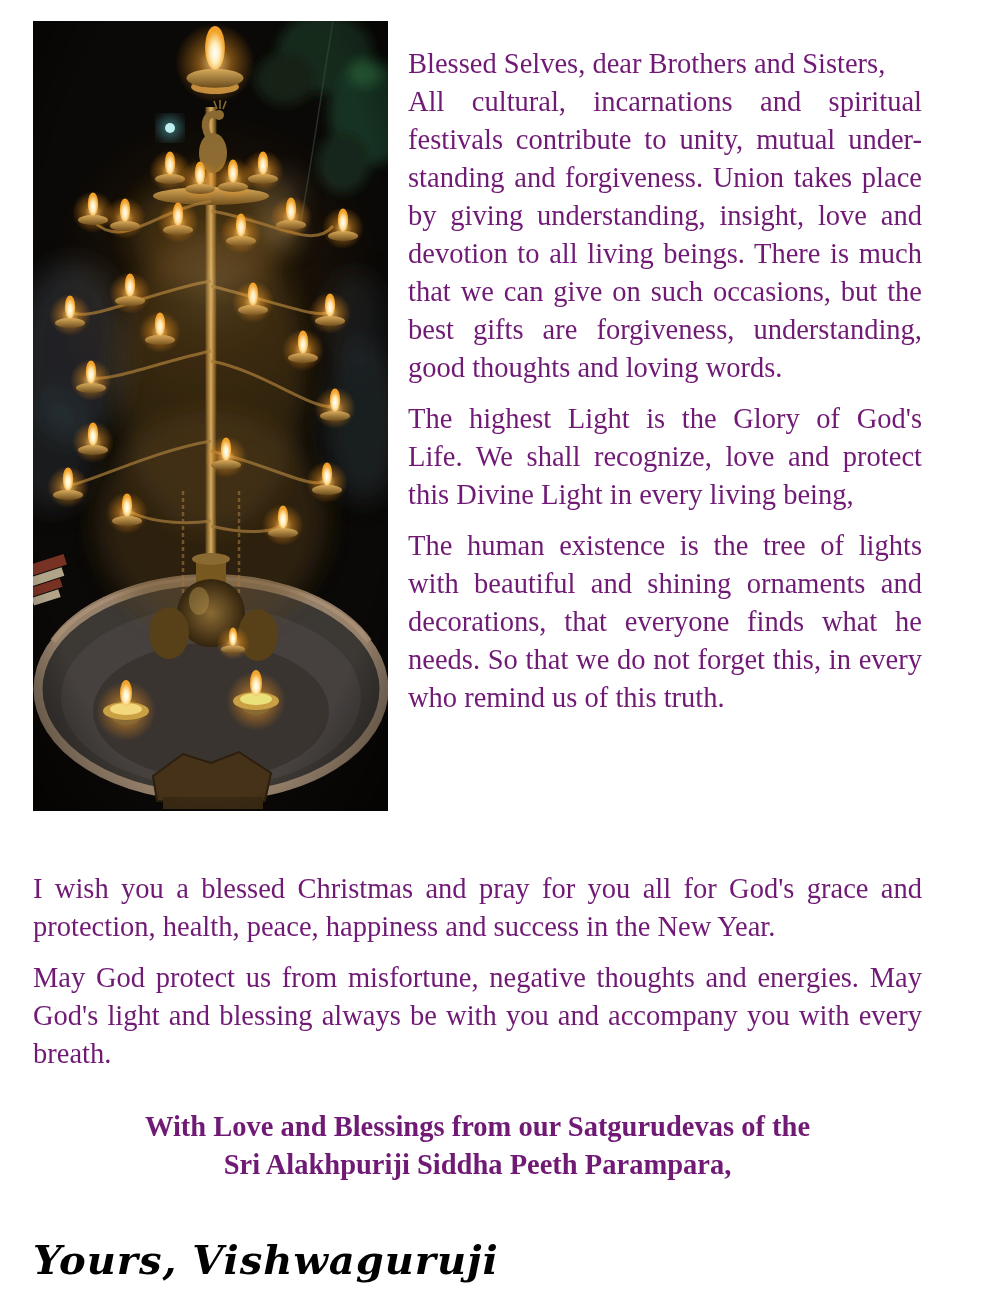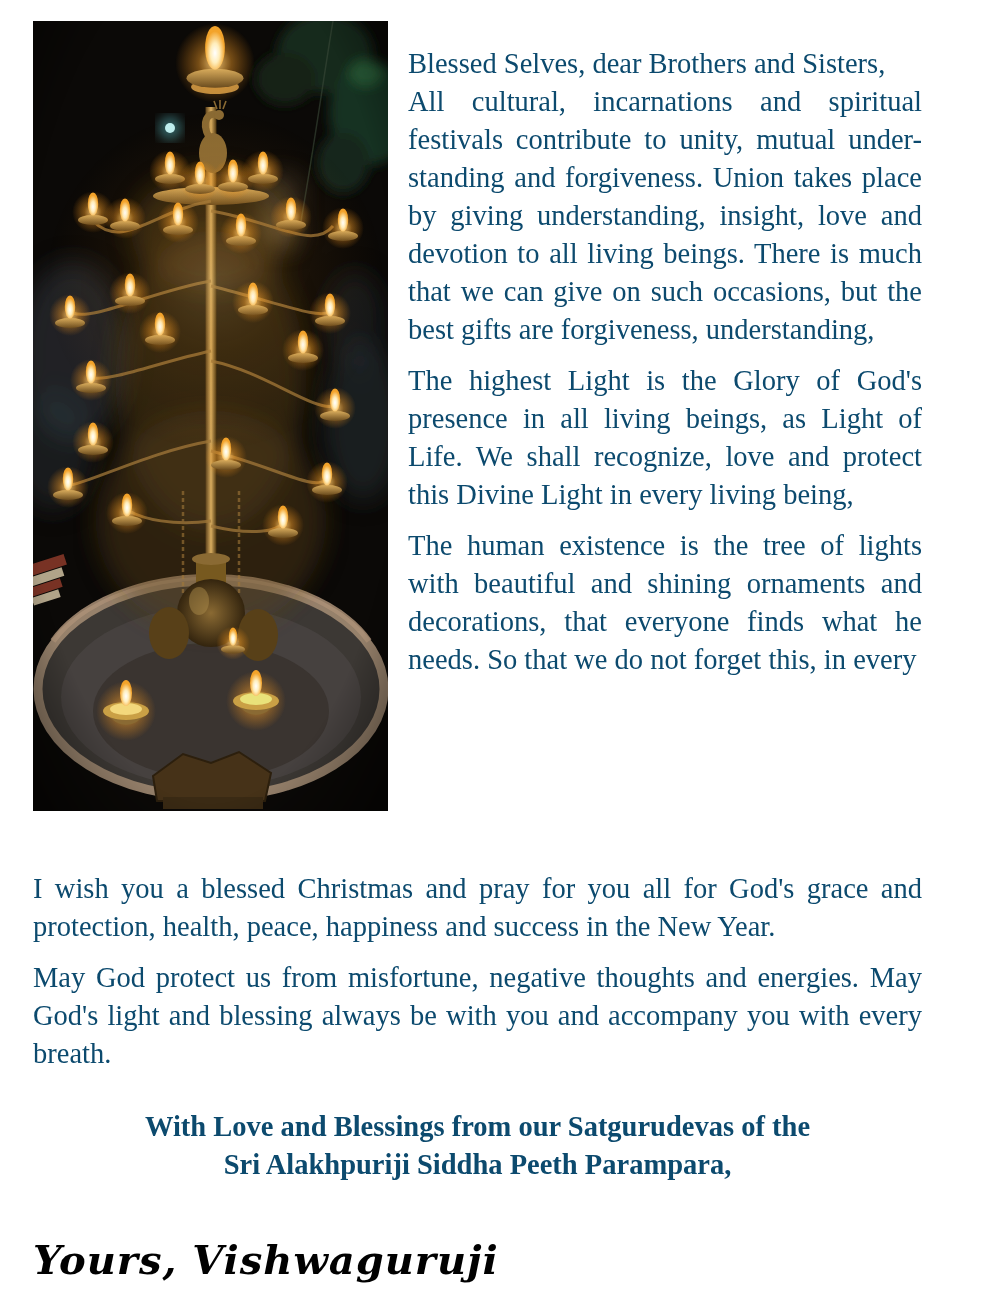--- a/index.html
+++ b/index.html
@@ -6,21 +6,21 @@
   body{
     width:998px;height:1306px;position:relative;overflow:hidden;
     background:#ffffff;color:#000;
     font-family:"Liberation Serif","DejaVu Serif",serif;
   }
   .abs{position:absolute;}
   
   #photo-wrap{left:33px;top:21px;width:355px;height:790px;}
   #photo-wrap svg{display:block;}
   
-  .bodytext{font-size:28.5px;line-height:38px;color:#0c4a6e;}
+  .bodytext{font-size:28.5px;line-height:38px;color:#701a75;}
   #right-col{left:408px;top:45px;width:514px;}
   #bottom-block{left:33px;top:870px;width:889px;}
   .para{margin-bottom:13px;}
   .para:last-child{margin-bottom:0;}
   #right-col .para:first-child{margin-bottom:0;}
   .line{text-align:justify;text-align-last:justify;}
   .para .line:last-child{text-align-last:left;}
   #closing-block{left:33px;top:1108px;width:889px;font-weight:bold;}
   #closing-block .cline{text-align:center;}
   #signature-block{
@@ -213,32 +213,33 @@
       <div class="line">Blessed Selves, dear Brothers and Sisters,</div>
     </div>
     <div class="para">
       <div class="line">All cultural, incarnations and spiritual</div>
       <div class="line">festivals contribute to unity, mutual under-</div>
       <div class="line">standing and forgiveness. Union takes place</div>
       <div class="line">by giving understanding, insight, love and</div>
       <div class="line">devotion to all living beings. There is much</div>
       <div class="line">that we can give on such occasions, but the</div>
       <div class="line">best gifts are forgiveness, understanding,</div>
+      <div class="line">good thoughts and loving words.</div>
     </div>
     <div class="para">
       <div class="line">The highest Light is the Glory of God's</div>
-      <div class="line">presence in all living beings, as Light of</div>
       <div class="line">Life. We shall recognize, love and protect</div>
       <div class="line">this Divine Light in every living being,</div>
     </div>
     <div class="para">
       <div class="line">The human existence is the tree of lights</div>
       <div class="line">with beautiful and shining ornaments and</div>
       <div class="line">decorations, that everyone finds what he</div>
       <div class="line">needs. So that we do not forget this, in every</div>
+      <div class="line">who remind us of this truth.</div>
     </div>
   </div>
 
 <div class="abs bodytext" id="bottom-block">
     <div class="para">
       <div class="line">I wish you a blessed Christmas and pray for you all for God's grace and</div>
       <div class="line">protection, health, peace, happiness and success in the New Year.</div>
     </div>
     <div class="para">
       <div class="line">May God protect us from misfortune, negative thoughts and energies. May</div>

